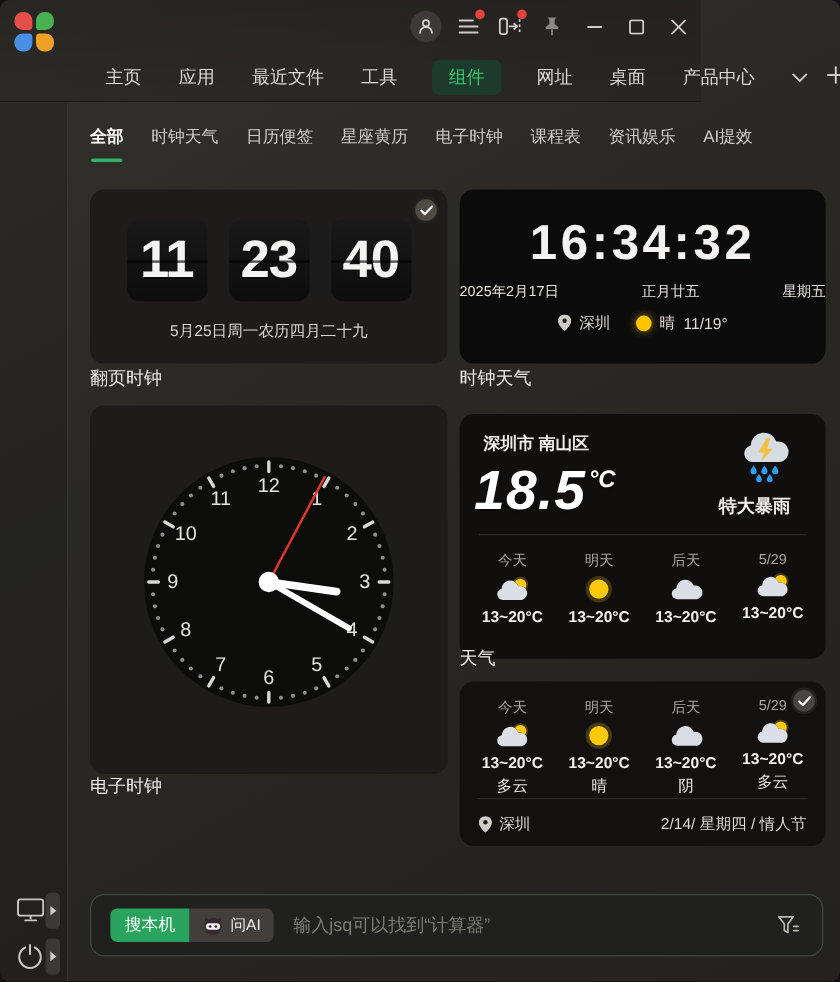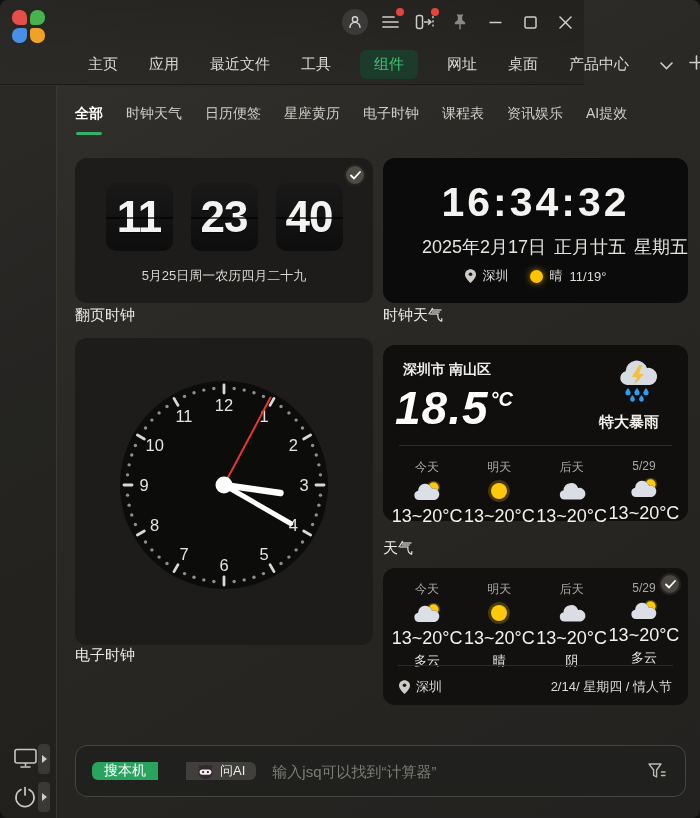--- a/index.html
+++ b/index.html
@@ -57,58 +57,58 @@
   .flip-tile{ position:relative; width:67px; height:68px; border-radius:10px;
     background:linear-gradient(180deg,#191919,#0d0d0d);
     display:flex; align-items:center; justify-content:center;}
   .flip-tile::after{ content:""; position:absolute; left:0; right:0; top:50%; height:2px; background:rgba(0,0,0,.65);}
   .flip-digit{ font-size:44px; font-weight:bold; color:#f3f3f1; letter-spacing:-1px; text-shadow:0 1px 1px rgba(0,0,0,.6);}
   .flip-date{ position:absolute; left:0; top:109px; width:100%; display:flex; justify-content:center; 
     font-size:13px; color:#d8d6d2;}
   
   .cw-card{ left:383px; top:158px; width:305px; height:145px; background:#0b0b0b;}
   .cw-time{ margin-top:21px; text-align:center; font-size:41px; font-weight:600; letter-spacing:3px; color:#f4f3f1;}
-  .cw-date{ margin-top:9px; display:flex; justify-content:flex-end; gap:8px; font-size:18px; color:#e6e4e0;}
+  .cw-date{ margin-top:9px; display:flex; justify-content:space-between; gap:8px; font-size:12px; color:#e6e4e0;}
   .cw-loc{ margin-top:8px; display:flex; justify-content:center; align-items:center; gap:7px; font-size:13px; color:#dedcd8;}
   .sun-dot{ width:13px; height:13px; border-radius:50%; background:#ffc400; box-shadow:0 0 7px rgba(255,196,0,.65); margin-left:14px;}
   
   .clock-card{ left:75px; top:338px; width:298px; height:307px; background:#1d1c1a;}
   .clock-wrap{ position:absolute; left:44px; top:42px; width:210px; height:210px;}
   
-  .weather-card{ left:383px; top:345px; width:305px; height:176px; background:#100f0e;}
+  .weather-card{ left:383px; top:345px; width:305px; height:204px; background:#100f0e;}
   .w-city{ position:absolute; left:20px; top:16px; font-size:14px; color:#efedea; font-weight:bold;}
   .w-temp{ position:absolute; left:12px; top:36px; font-style:italic; font-weight:bold; color:#fff; text-shadow:0 1px 2px rgba(0,0,0,.5);}
   .w-temp .big{ font-size:46px; letter-spacing:1px;}
   .w-temp .unit{ font-size:20px; vertical-align:18px; margin-left:2px;}
   .w-icon{ position:absolute; right:28px; top:12px; width:44px; height:46px;}
   .w-cond{ position:absolute; right:14px; top:68px; width:90px; text-align:center; font-size:15px; color:#f0efec; font-weight:bold;}
   .w-div{ position:absolute; left:16px; right:16px; top:100px; height:1px; background:#2c2b28;}
   .fc-row{ position:absolute; left:0; top:114px; width:100%; display:flex; justify-content:space-between; padding:0 12px;}
   .fc-col{ width:64px; display:flex; flex-direction:column; align-items:center; gap:3px;}
   .fc-day{ font-size:12px; color:#a9a7a2;}
   .fc-ic{ width:30px; height:24px;}
-  .fc-temp{ font-size:18px; font-weight:normal; color:#f2f1ee; white-space:nowrap;}
+  .fc-temp{ font-size:13px; font-weight:bold; color:#f2f1ee; white-space:nowrap;}
   .fc-cond{ font-size:13px; color:#e8e6e2;}
   
   .comb-card{ left:383px; top:568px; width:305px; height:137px; background:#121110;}
   .comb-card .fc-row{ top:13px;}
   .comb-div{ position:absolute; left:15px; right:15px; top:97px; height:1px; background:#2c2b28;}
   .comb-bottom{ position:absolute; left:0; top:104px; width:100%; height:30px; display:flex; align-items:center;
     justify-content:space-between; padding:0 16px; font-size:13px; color:#dcdad6;}
   .comb-loc{ display:flex; align-items:center; gap:6px;}
   
   .lbl-flip{ left:75px; top:306px; width:298px;}
   .lbl-cw{ left:383px; top:306px; width:305px;}
   .lbl-clock{ left:75px; top:646px; width:298px;}
   .lbl-weather{ left:383px; top:539px; width:305px;}
   .lbl-comb{ left:383px; top:714px; width:305px;}
   
   .searchbar{ position:absolute; left:75px; top:745px; width:611px; height:52px; border-radius:12px;
     background:#20211e; border:1px solid #414840; display:flex; align-items:center; padding:0 16px;}
-  .seg{ display:flex; align-items:center; height:28px;gap:28px;}
+  .seg{ display:flex; height:28px;}
   .seg-local{ background:#2aa35f; color:#fff; font-size:14px; padding:0 12px; border-radius:6px 0 0 6px;
     display:flex; align-items:center; cursor:pointer;}
   .seg-ai{ background:#403f3b; color:#efeeea; font-size:13px; padding:0 11px; border-radius:0 6px 6px 0;
     display:flex; align-items:center; gap:6px; cursor:pointer;}
   .search-input{ flex:1; margin-left:16px; background:transparent; border:none; outline:none;
     font-size:15px; color:#e8e6e2; font-family:"Liberation Sans","DejaVu Sans",sans-serif;}
   .search-input::placeholder{ color:#7d7c76;}
   .filter-btn{ width:24px; height:24px; display:flex; align-items:center; justify-content:center; cursor:pointer;}
 </style>
 </head>

